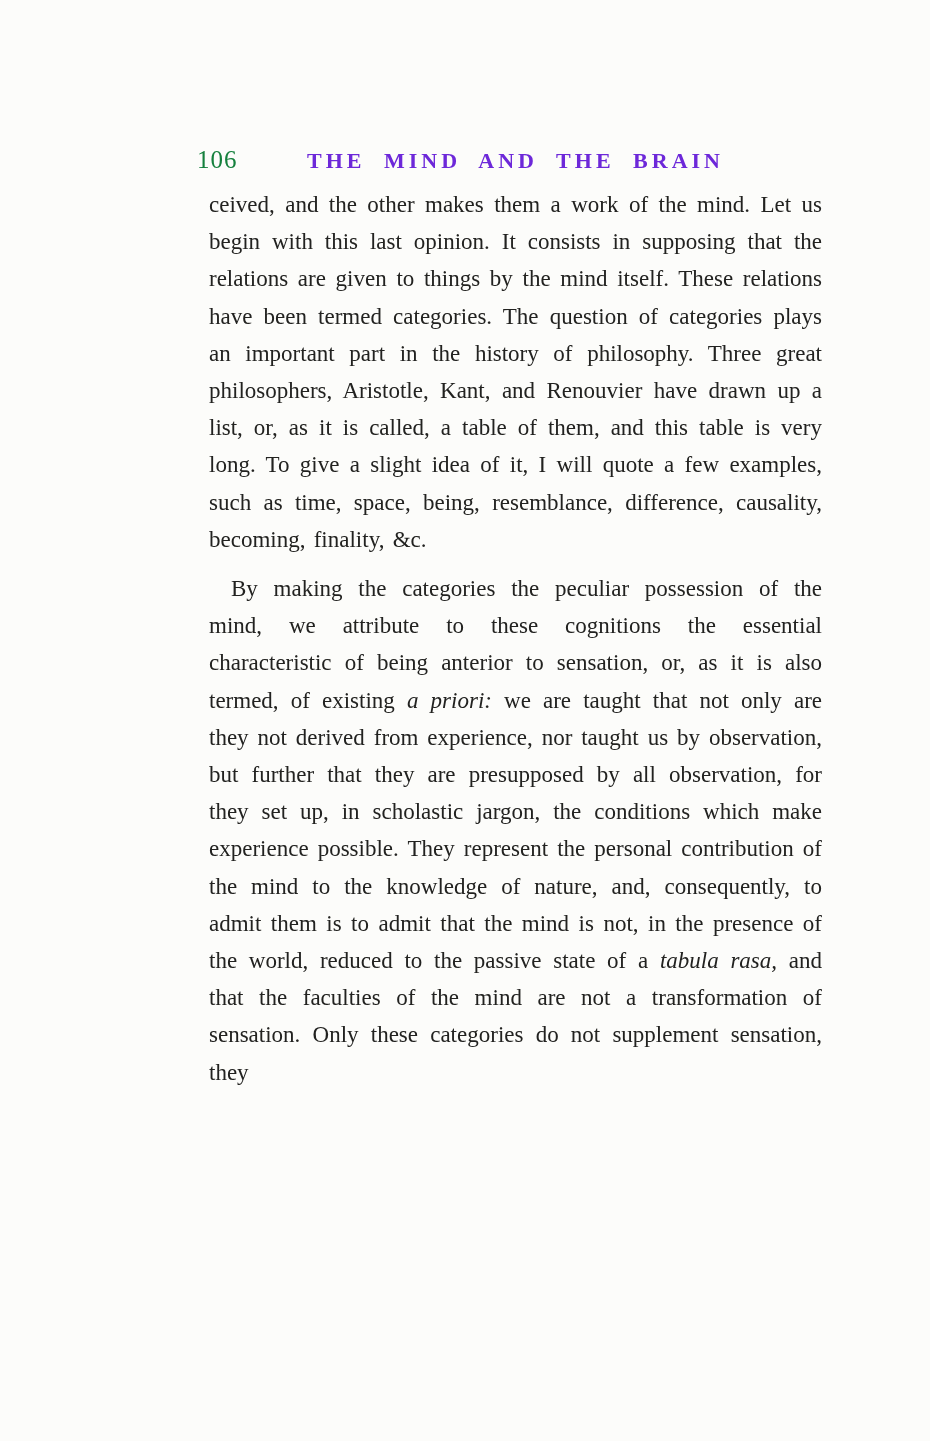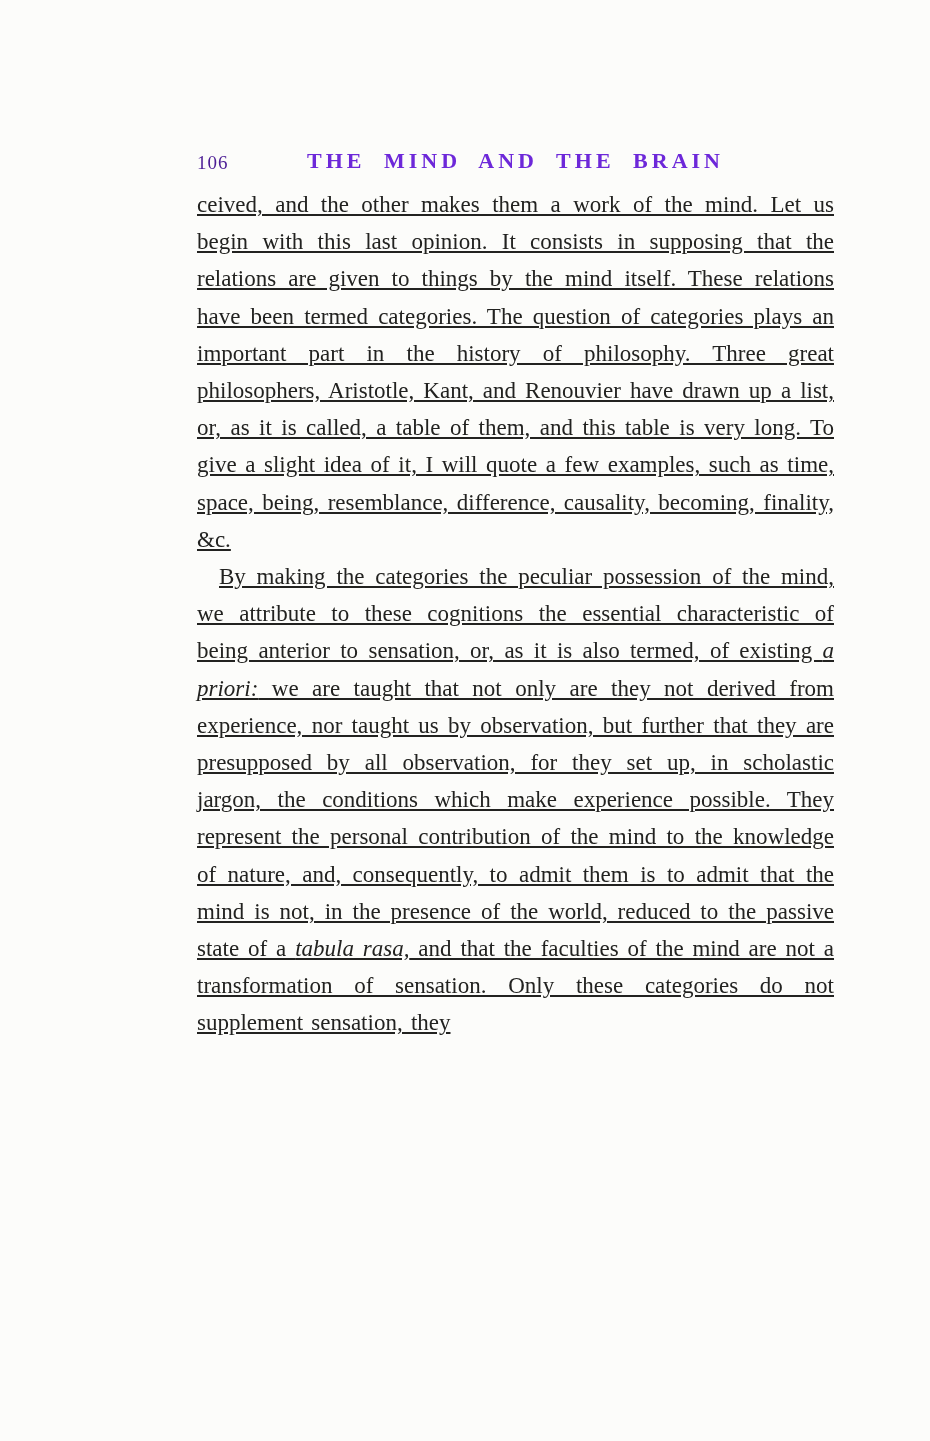--- a/index.html
+++ b/index.html
@@ -23,23 +23,23 @@
   }
   .page-header {
     position: relative;
     height: 34px;
     margin-bottom: 12px;
   }
   .page-number {
     position: absolute;
     left: 0;
     bottom: 0;
-    font-size: 19px;
+    font-size: 25px;
     letter-spacing: 1px;
-    color: #4c1d95;
+    color: #15803d;
   }
   .running-title {
     position: absolute;
     left: 0;
     right: 0;
     bottom: 0;
     text-align: center;
     font-size: 22px;
     font-weight: bold;
     letter-spacing: 4px;
@@ -47,23 +47,22 @@
     color: #6d28d9;
     white-space: nowrap;
   }
   .body-text {
     font-size: 23px;
     line-height: 37.2px;
     text-align: justify;
     word-spacing: 2.5px;
   }
   .body-text p {
-    margin: 0;
+    margin: 12px;
     padding: 0;
-    text-decoration: underline;
   }
   .body-text p.indent {
     text-indent: 22px;
   }
   .it {
     font-style: italic;
   }
 </style>
 </head>
 <body>

